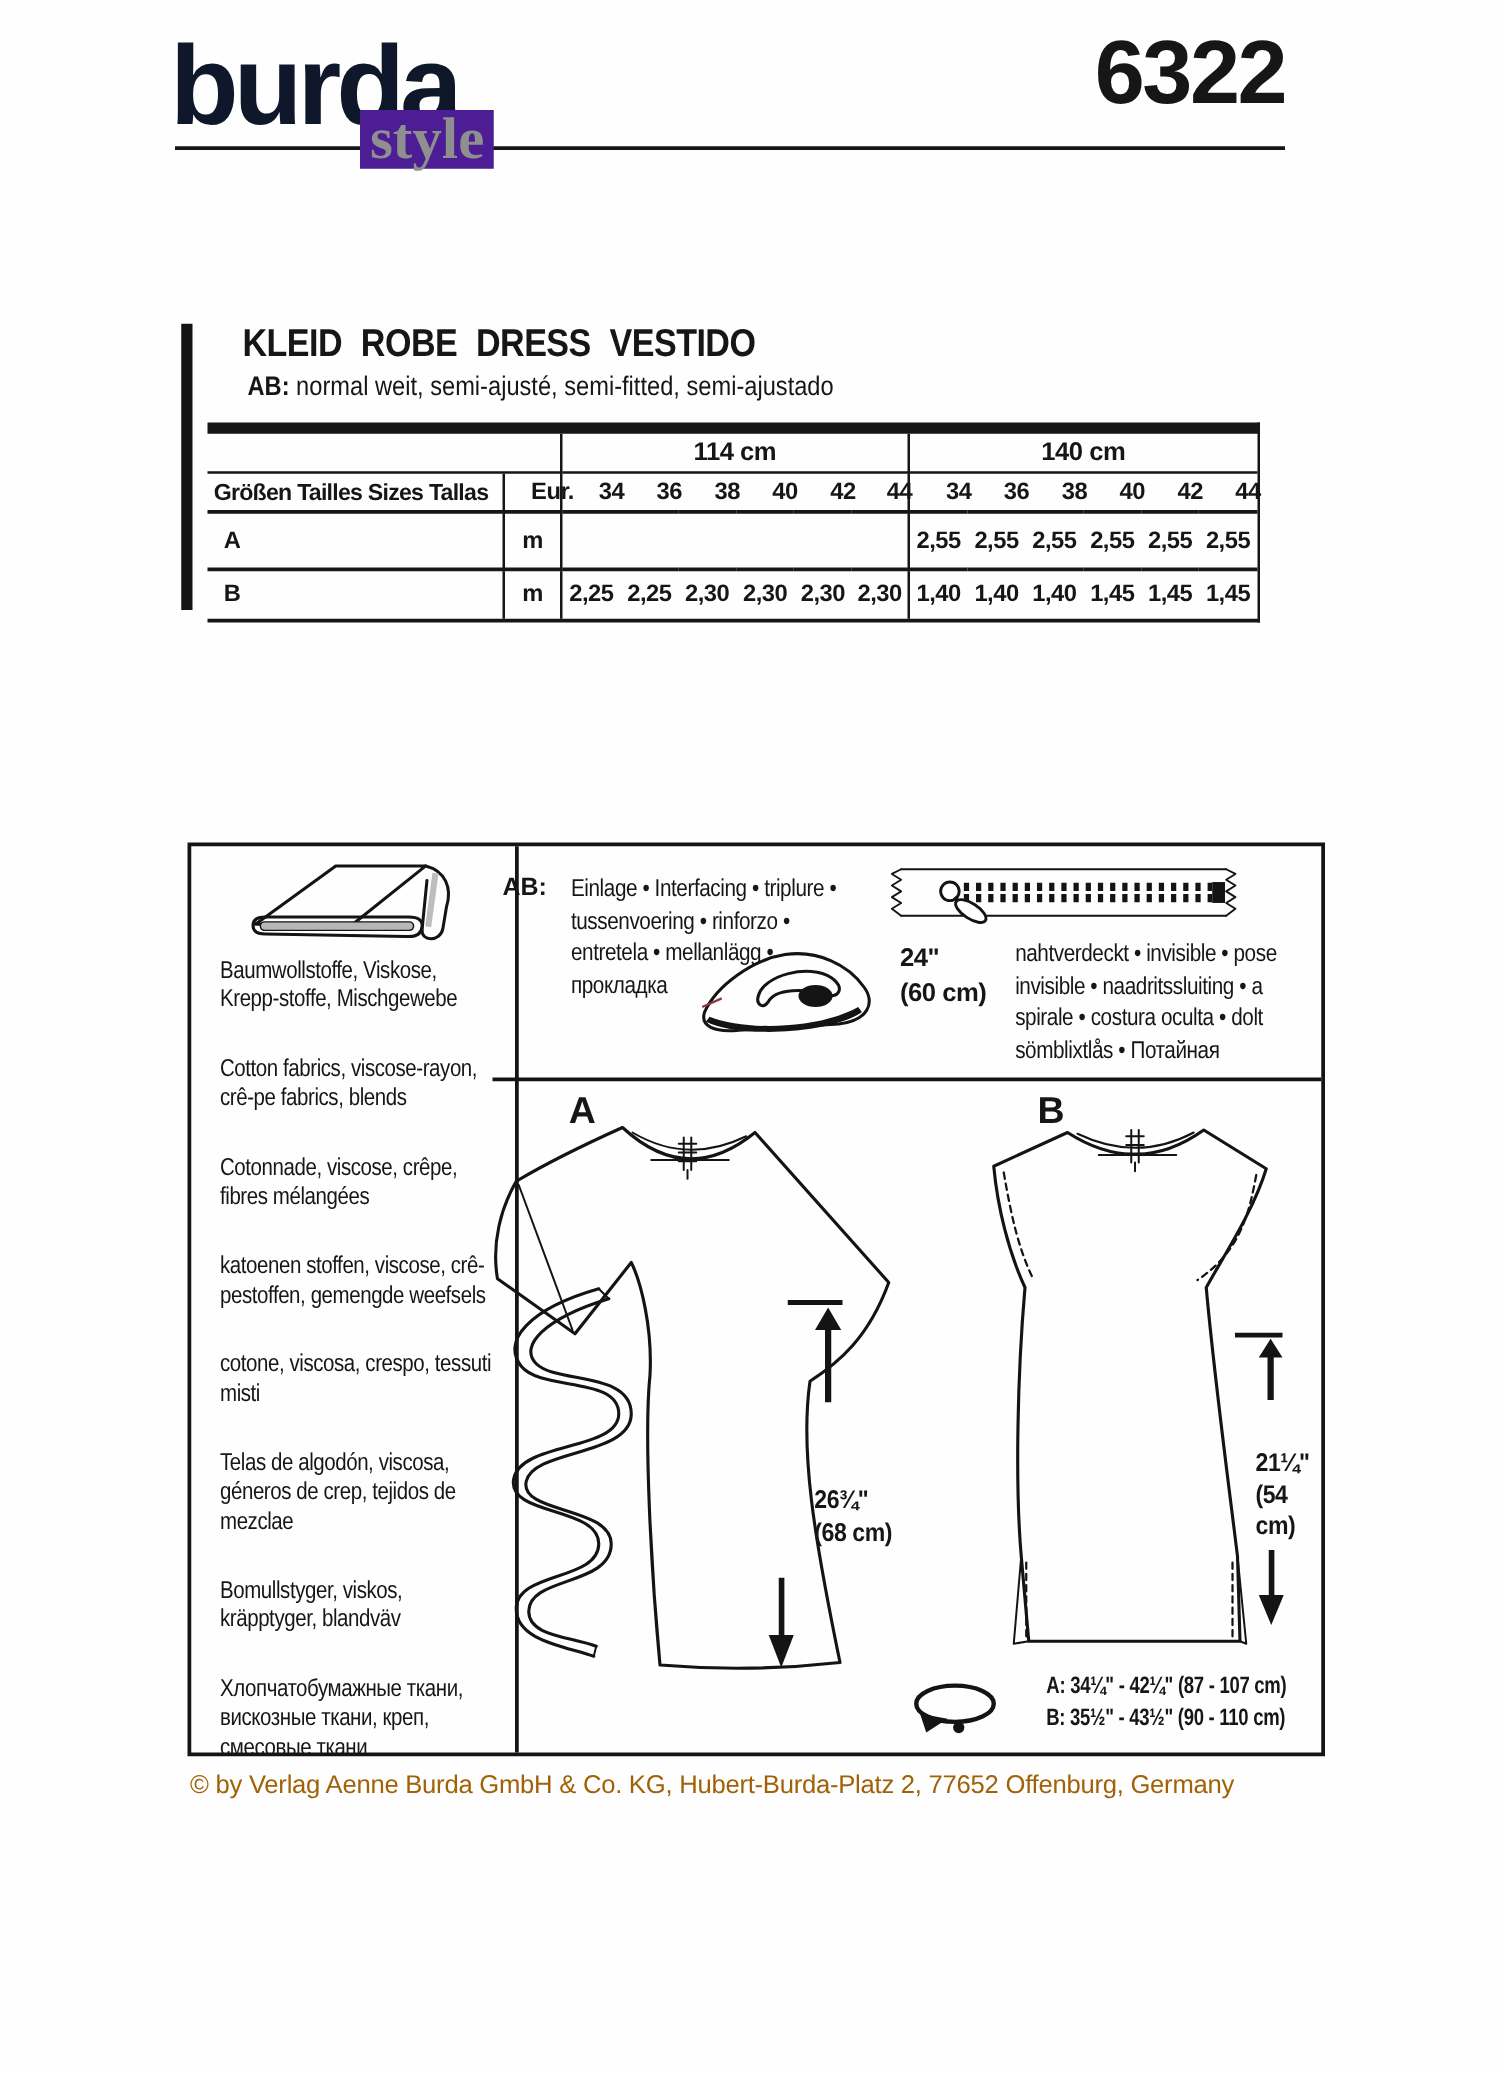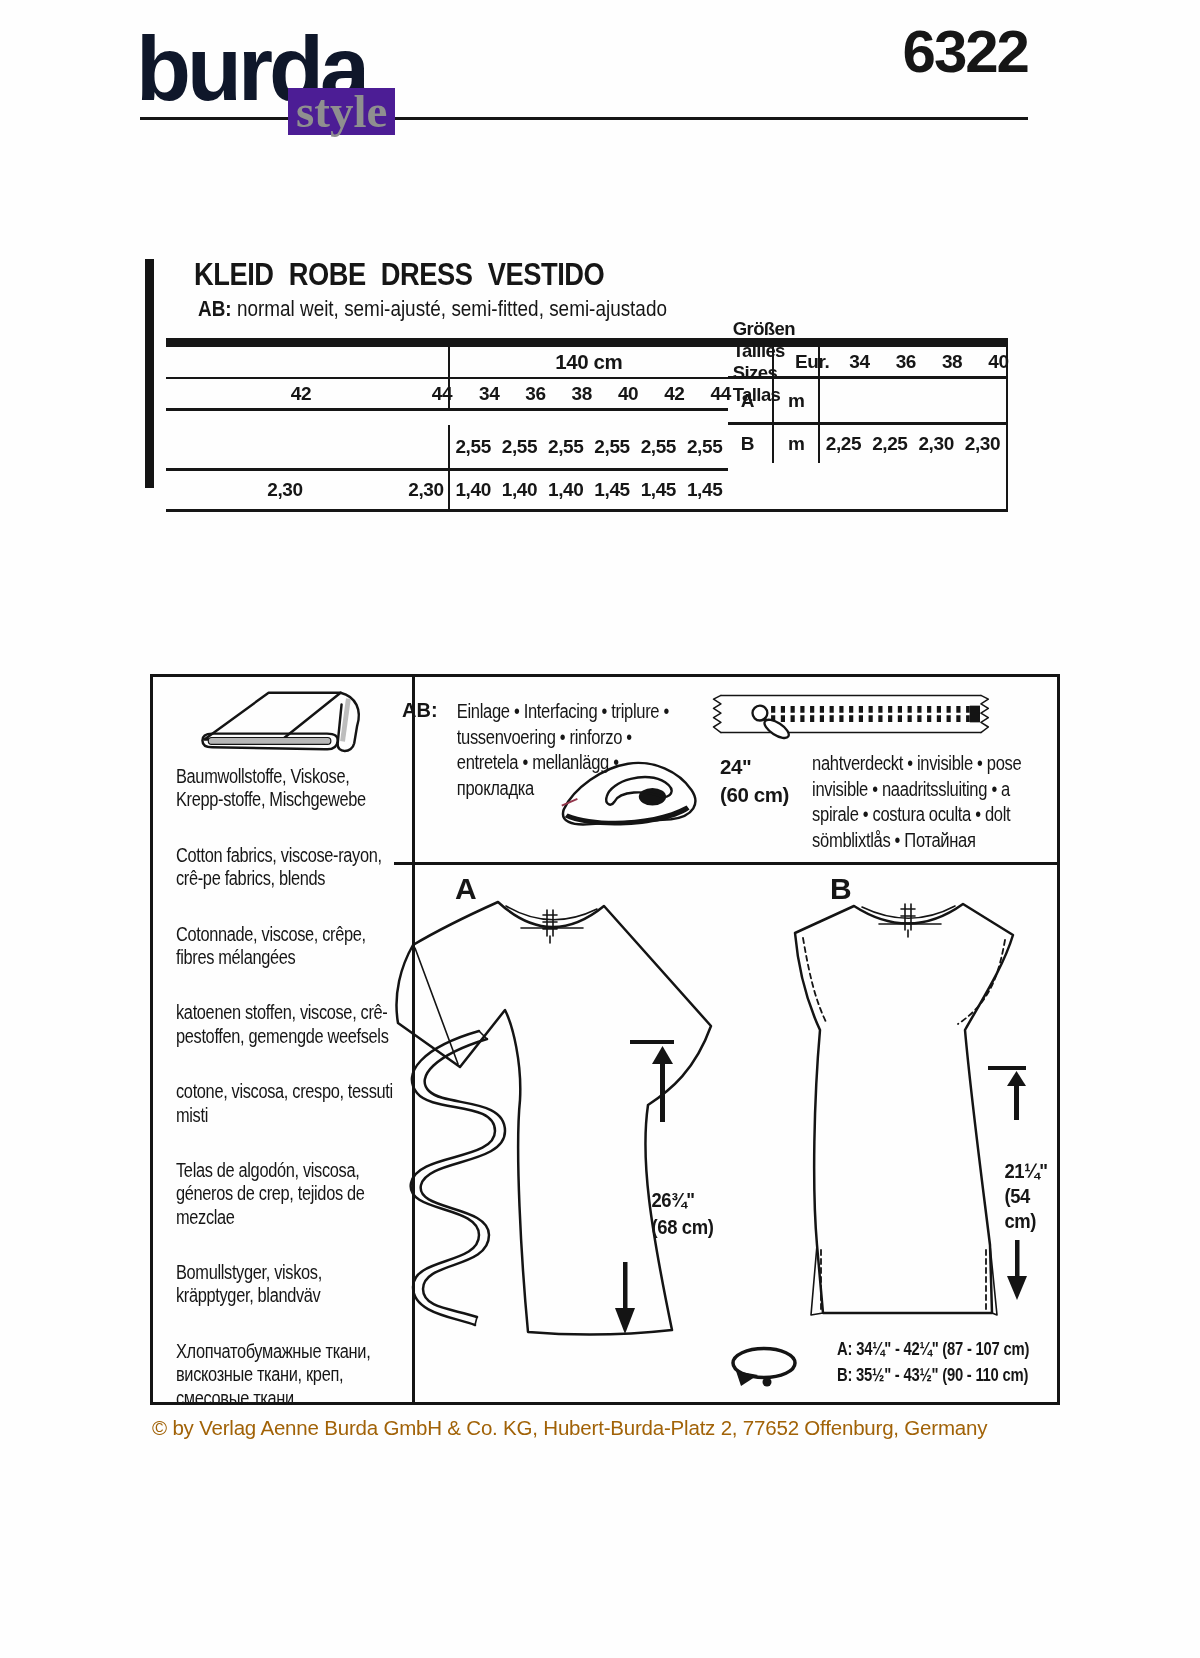--- a/index.html
+++ b/index.html
@@ -5,21 +5,21 @@
   html,body{margin:0;padding:0;background:#e8e8e8;}
   #page{position:relative;width:1200px;height:1658px;background:#fefefe;
         font-family:"Liberation Sans",sans-serif;color:#161616;overflow:hidden;}
   .abs{position:absolute;}
 
   
   .brand{left:136px;top:24px;font-size:90px;font-weight:bold;letter-spacing:-4px;line-height:1;color:#0f172a;}
   .brand-style{left:288px;top:88px;font-family:"Liberation Serif",serif;font-weight:bold;
                font-size:47px;color:#8f8f8f;line-height:1;background:#4c1d95;padding:0 8px;z-index:3;}
   .header-rule{left:140px;top:117px;width:888px;height:3px;background:#161616;z-index:2;}
-  .pattern-number{left:812px;top:22px;width:216px;text-align:right;font-size:60px;font-weight:bold;letter-spacing:-2px;line-height:1;}
+  .pattern-number{left:812px;top:22px;width:216px;text-align:right;font-size:72px;font-weight:bold;letter-spacing:-2px;line-height:1;}
 
   
   .title-bar{left:145px;top:259px;width:9px;height:229px;background:#141414;}
   .title-main{left:166px;top:257px;font-size:31px;font-weight:bold;letter-spacing:-0.5px;word-spacing:9px;transform:scaleX(.88);white-space:nowrap;}
   .title-sub{left:166px;top:297px;font-size:21.5px;transform:scaleX(.88);white-space:nowrap;}
   .title-sub .lbl{font-weight:bold;margin-right:6px;}
 
   
   .tbl{left:166px;top:338px;display:grid;
        grid-template-columns:238px 46px repeat(12,46.3px);
@@ -71,20 +71,21 @@
   <div class="abs pattern-number">6322</div>
 
   <div class="abs title-bar"></div>
   <div class="abs title-main">KLEID  ROBE  DRESS  VESTIDO</div>
   <div class="abs title-sub">
     <span class="lbl">AB:</span><span>normal weit, semi-ajusté, semi-fitted, semi-ajustado</span>
   </div>
 
   <div class="abs tbl">
     <div class="c r1 sp2 br"></div>
+    <div class="c r1 sp6 br">114 cm</div>
     <div class="c r1 sp6">140 cm</div>
 
     <div class="c r2 cl br">Größen  Tailles  Sizes  Tallas</div>
     <div class="c r2 br">Eur.</div>
     <div class="c r2">34</div>
     <div class="c r2">36</div>
     <div class="c r2">38</div>
     <div class="c r2">40</div>
     <div class="c r2">42</div>
     <div class="c r2 br">44</div>

